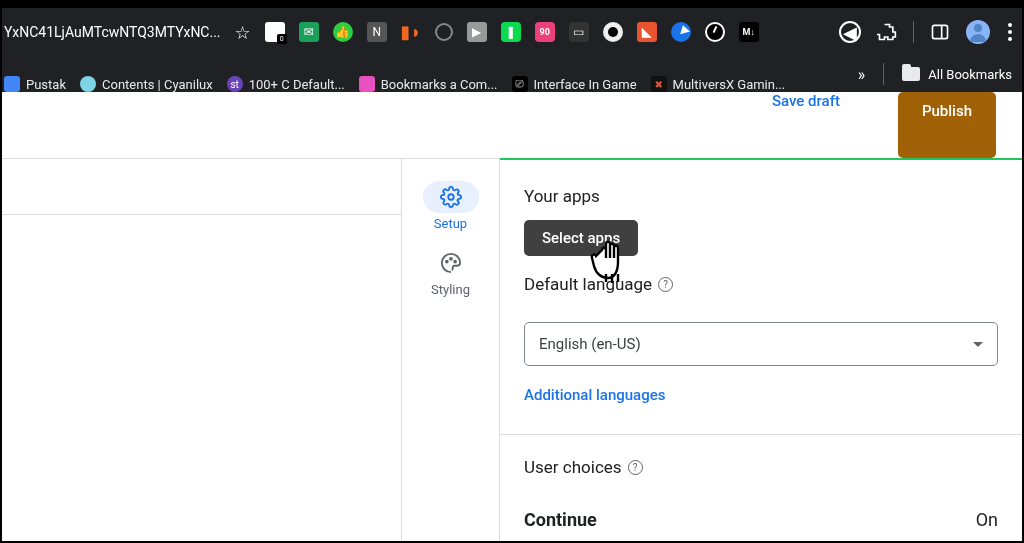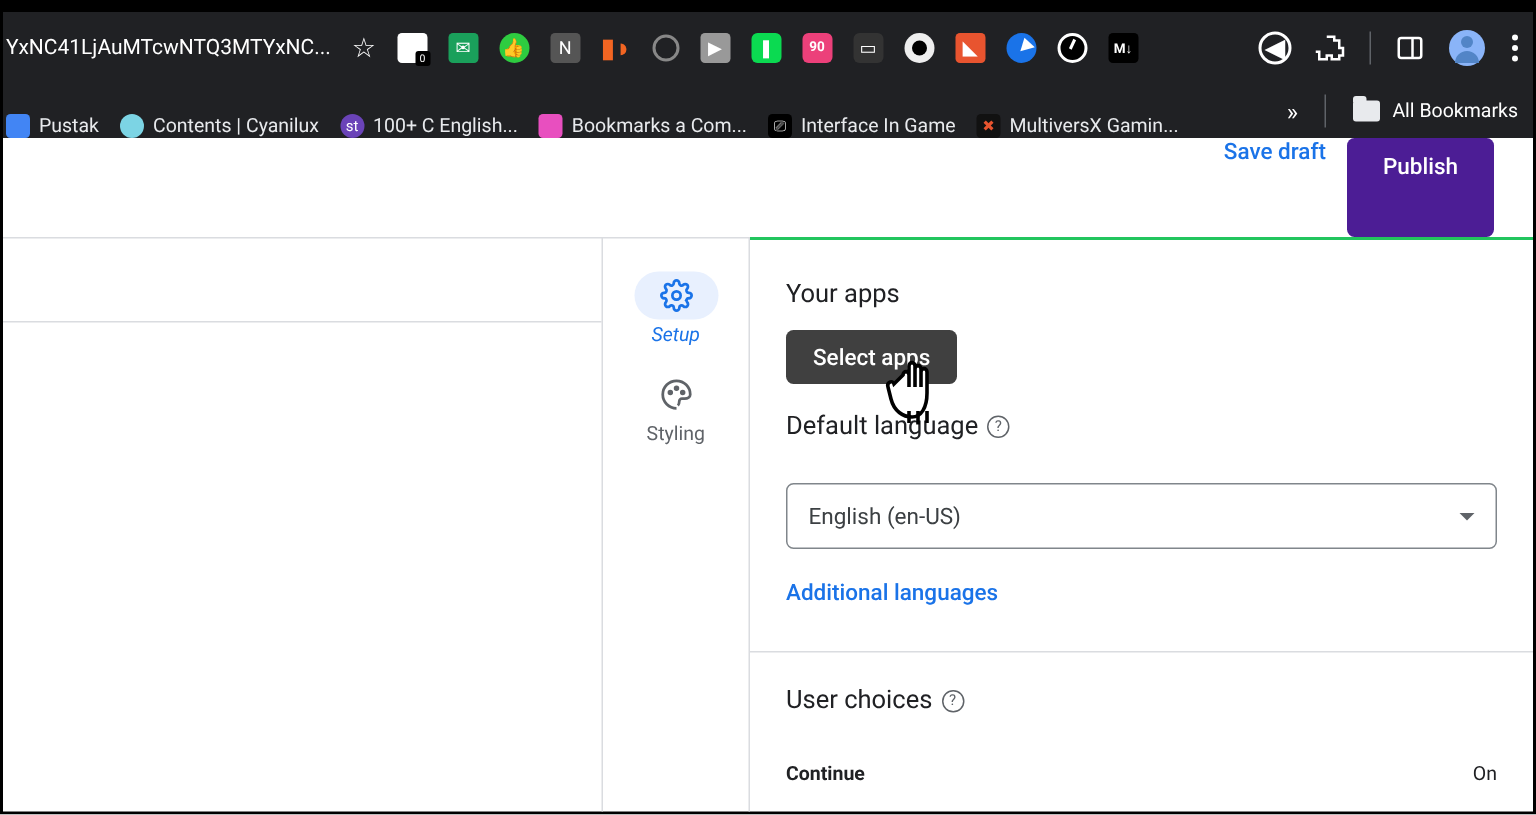--- a/index.html
+++ b/index.html
@@ -47,44 +47,44 @@
   .bm .fav{ width:16px;height:16px;border-radius:3px;display:inline-flex;align-items:center;justify-content:center;font-size:10px;}
   .bm-right{ position:absolute; right:10px; top:0; height:36px; display:flex; align-items:center; gap:18px; }
   .chev{ color:#fff; font-size:16px; }
   .folder{ width:18px;height:14px;background:#e8eaed;border-radius:2px;position:relative; }
   .folder::before{content:"";position:absolute;top:-3px;left:0;width:9px;height:4px;background:#e8eaed;border-radius:2px 2px 0 0;}
   .allbm{ display:flex; align-items:center; gap:8px; color:#fff; }
 
   
   .appbar { height:66px; display:flex; justify-content:flex-end; gap:14px; padding-right:26px; }
   .link-btn{ color:#1a73e8; font-size:15px; font-weight:500; cursor:pointer; }
-  .pri-btn{ background:#4c1d95; color:#fff; font-size:15px; font-weight:500; padding:10px 24px; border-radius:5px; cursor:pointer; }
+  .pri-btn{ background:#a16207; color:#fff; font-size:15px; font-weight:500; padding:10px 24px; border-radius:5px; cursor:pointer;margin-left:44px; }
 
   .cols{ display:flex; height:calc(543px - 6px - 48px - 36px - 66px - 4px); }
   .col1{ width:400px; border-top:1px solid #dadce0; border-right:1px solid #dadce0; display:flex; flex-direction:column; }
   .subcol1{ height:56px; border-bottom:1px solid #dadce0; }
   .col2{ width:98px; border-top:1px solid #dadce0; border-right:1px solid #dadce0; padding-top:22px; display:flex; flex-direction:column; align-items:center; gap:16px; }
   .pill{ display:flex; flex-direction:column; align-items:center; gap:3px; width:72px; }
   .pill.active .pill-ico{ background:#e8f0fe; }
   .pill-ico{ width:56px; height:32px; border-radius:16px; display:flex; align-items:center; justify-content:center; }
-  .pill.active .pill-lbl{ color:#1a73e8;font-style:italic; }
+  .pill.active .pill-lbl{ color:#1a73e8; }
   .pill-lbl{ font-size:13px; color:#5f6368; }
   .col3{ flex:1; border-top:2px solid #22c55e; padding:26px 24px 0 24px; display:flex; flex-direction:column; }
 
   .sec-h{ font-size:17px; color:#202124; font-weight:400; margin-bottom:14px; display:flex; align-items:center; gap:6px; }
   .help{ width:15px;height:15px;border:1.4px solid #5f6368;border-radius:50%;display:inline-flex;align-items:center;justify-content:center;font-size:10px;color:#5f6368; }
   .btn{ background:#404040; color:#fff; font-size:15px; font-weight:500; padding:9px 18px; border-radius:5px; display:inline-block; cursor:pointer; position:relative; }
   .cursor-hand{ position:absolute; left:64px; top:14px; width:50px; height:56px; pointer-events:none; }
 
   .lang-sel{ margin-top:14px; border:1px solid #80868b; border-radius:5px; height:44px; display:flex; align-items:center; justify-content:space-between; padding:0 14px; font-size:15px; color:#3c4043; cursor:pointer; width:100%; }
   .caret{ width:0;height:0;border-left:5px solid transparent;border-right:5px solid transparent;border-top:5px solid #5f6368; }
   .addl{ color:#1a73e8; font-size:15px; font-weight:500; margin-top:20px; cursor:pointer; }
 
   .hr{ height:1px;background:#dadce0; margin:30px -24px 0 -24px; }
-  .row2{ display:flex; justify-content:space-between; align-items:center; font-size:13px; color:#202124; margin-top:18px; }
+  .row2{ display:flex; justify-content:space-between; align-items:center; font-size:18px; color:#202124; margin-top:18px; }
   .row2 .lab{ font-weight:700; }
 </style>
 </head>
 <body>
 
 <div class="frame">
   <div class="chrome-top"></div>
 
   <div class="tabstrip">
     <span class="url">YxNC41LjAuMTcwNTQ3MTYxNC...</span>
@@ -135,21 +135,21 @@
     <div class="bm">
         <span class="fav" style="background:#4285f4"></span>
         <span>Pustak</span>
       </div>
     <div class="bm">
         <span class="fav" style="background:#7cd4e4;border-radius:50%"></span>
         <span>Contents | Cyanilux</span>
       </div>
     <div class="bm">
         <span class="fav" style="background:#6a43b8;border-radius:50%;color:#fff">st</span>
-        <span>100+ C English...</span>
+        <span>100+ C Default...</span>
       </div>
     <div class="bm">
         <span class="fav" style="background:#e84fbf"></span>
         <span>Bookmarks a Com...</span>
       </div>
     <div class="bm">
         <span class="fav" style="background:#000;color:#fff">⎚</span>
         <span>Interface In Game</span>
       </div>
     <div class="bm">

